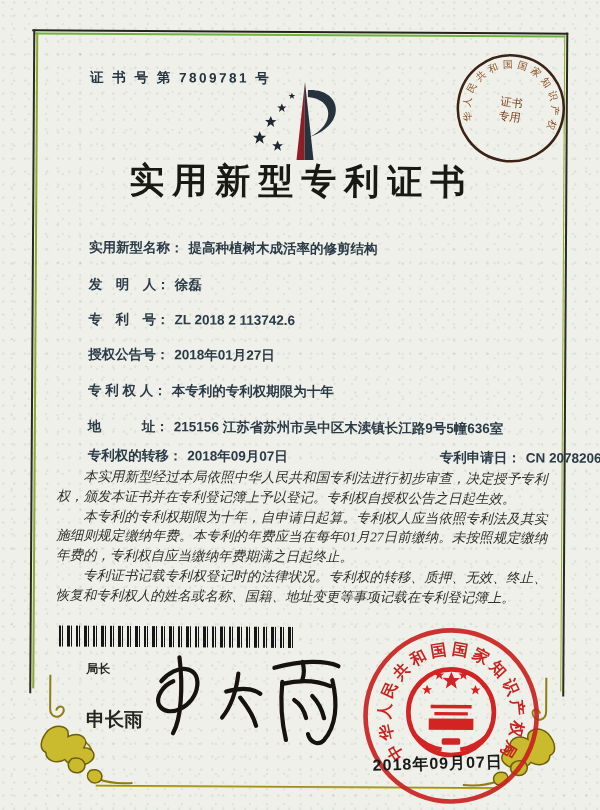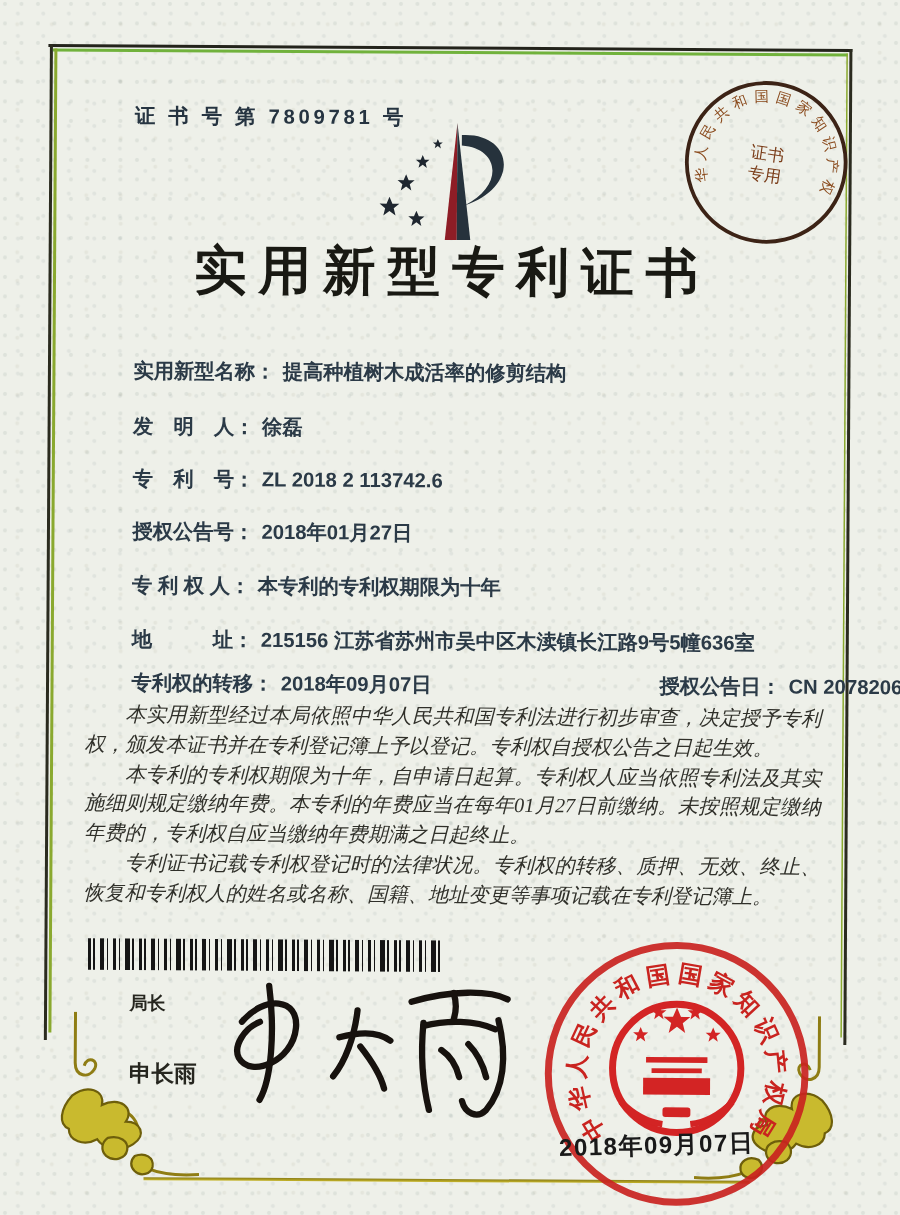--- a/index.html
+++ b/index.html
@@ -45,21 +45,21 @@
     font-size:13.5px;line-height:19.8px;color:#30302a;text-align:justify;}
   .bodytext p{margin:0;text-indent:2em;}
   
   .barcode{position:absolute;left:60px;top:627px;width:238px;height:21px;
     background:repeating-linear-gradient(90deg,
       #151515 0 2px,transparent 2px 3.5px,
       #151515 3.5px 4.5px,transparent 4.5px 8px,
       #151515 8px 11px,transparent 11px 12.5px,
       #151515 12.5px 13.5px,transparent 13.5px 17px);}
   .director-title{position:absolute;left:88px;top:662px;font-size:12px;font-weight:bold;color:#26261f;}
-  .director-name{position:absolute;left:88px;top:708px;font-size:15px;font-weight:bold;color:#26261f;}
+  .director-name{position:absolute;left:88px;top:708px;font-size:19px;font-weight:bold;color:#26261f;}
   .signature{position:absolute;left:138px;top:652px;width:215px;height:95px;}
   .seal{position:absolute;left:360px;top:622px;width:186px;height:186px;}
   .seal-date{position:absolute;left:355px;top:753px;width:170px;text-align:center;
     font-size:16px;font-weight:bold;letter-spacing:1px;color:#191919;transform:rotate(-2deg);}
   .ring-text{font-family:"Liberation Serif",serif;}
 </style>
 </head>
 <body>
 
 <div class="photo">
@@ -144,21 +144,21 @@
     </div>
     <div class="frow" style="top:383px">
       <span class="flabel">专 利 权 人：</span><span class="fvalue">本专利的专利权期限为十年</span>
     </div>
     <div class="frow" style="top:419px">
       <span class="flabel">地　　　址：</span><span class="fvalue">215156 江苏省苏州市吴中区木渎镇长江路9号5幢636室</span>
     </div>
     <div class="frow" style="top:448px">
       <span class="flabel">专利权的转移：</span><span class="fvalue">2018年09月07日</span>
       <span class="grant-no-pair">
-        <span class="flabel">授权公告日：</span><span class="fvalue">CN 207820607 U</span>
+        <span class="flabel">专利申请日：</span><span class="fvalue">CN 207820607 U</span>
       </span>
     </div>
 
     <div class="bodytext">
       <p>本实用新型经过本局依照中华人民共和国专利法进行初步审查，决定授予专利权，颁发本证书并在专利登记簿上予以登记。专利权自授权公告之日起生效。</p>
       <p>本专利的专利权期限为十年，自申请日起算。专利权人应当依照专利法及其实施细则规定缴纳年费。本专利的年费应当在每年01月27日前缴纳。未按照规定缴纳年费的，专利权自应当缴纳年费期满之日起终止。</p>
       <p>专利证书记载专利权登记时的法律状况。专利权的转移、质押、无效、终止、恢复和专利权人的姓名或名称、国籍、地址变更等事项记载在专利登记簿上。</p>
     </div>
 
     <div class="barcode"></div>

